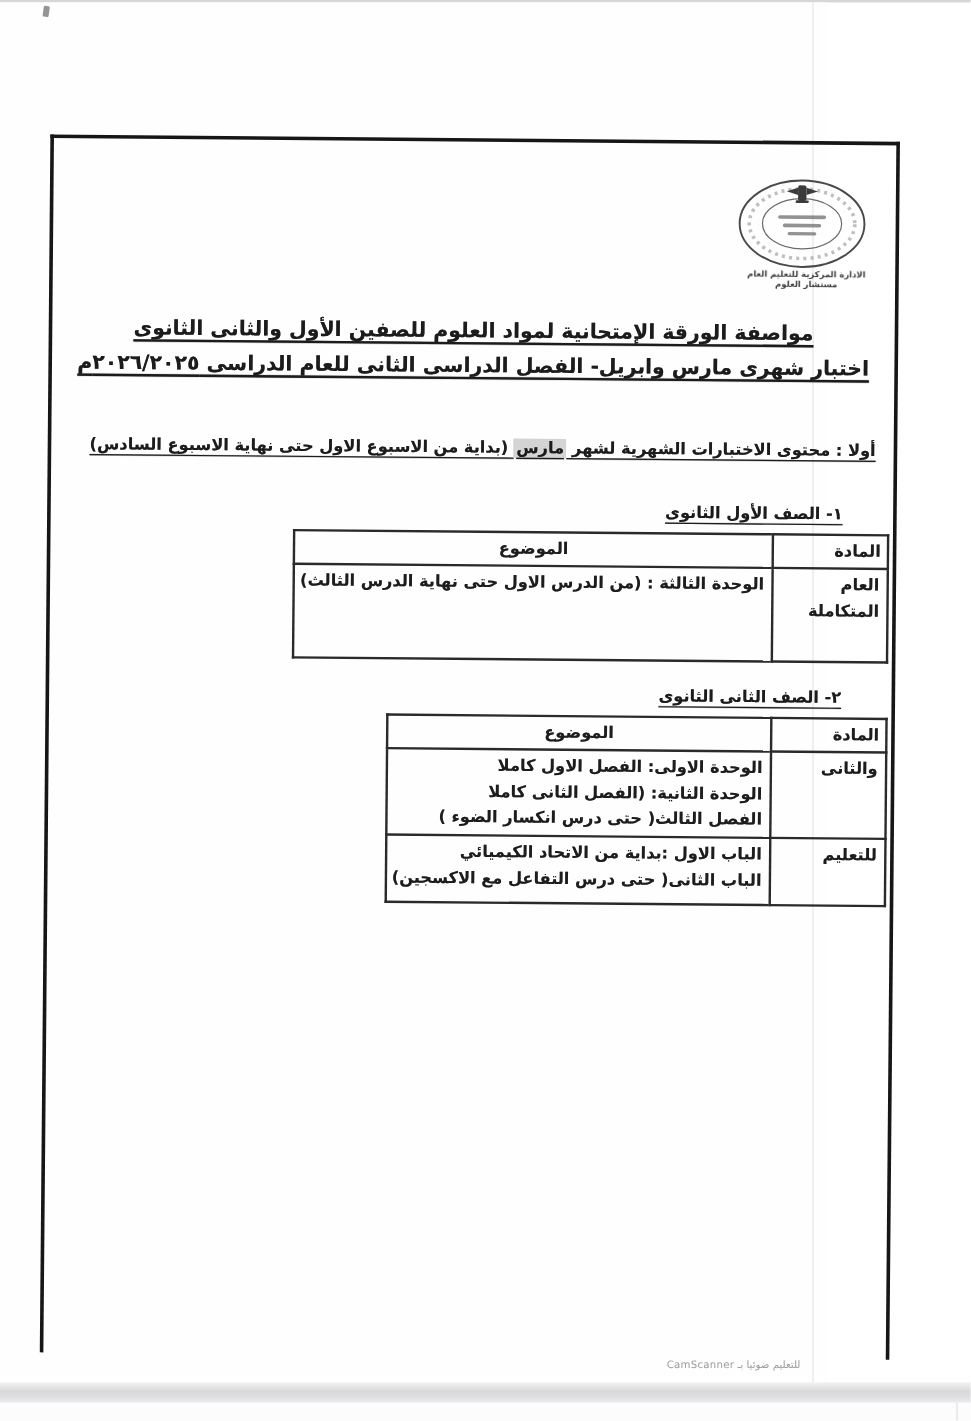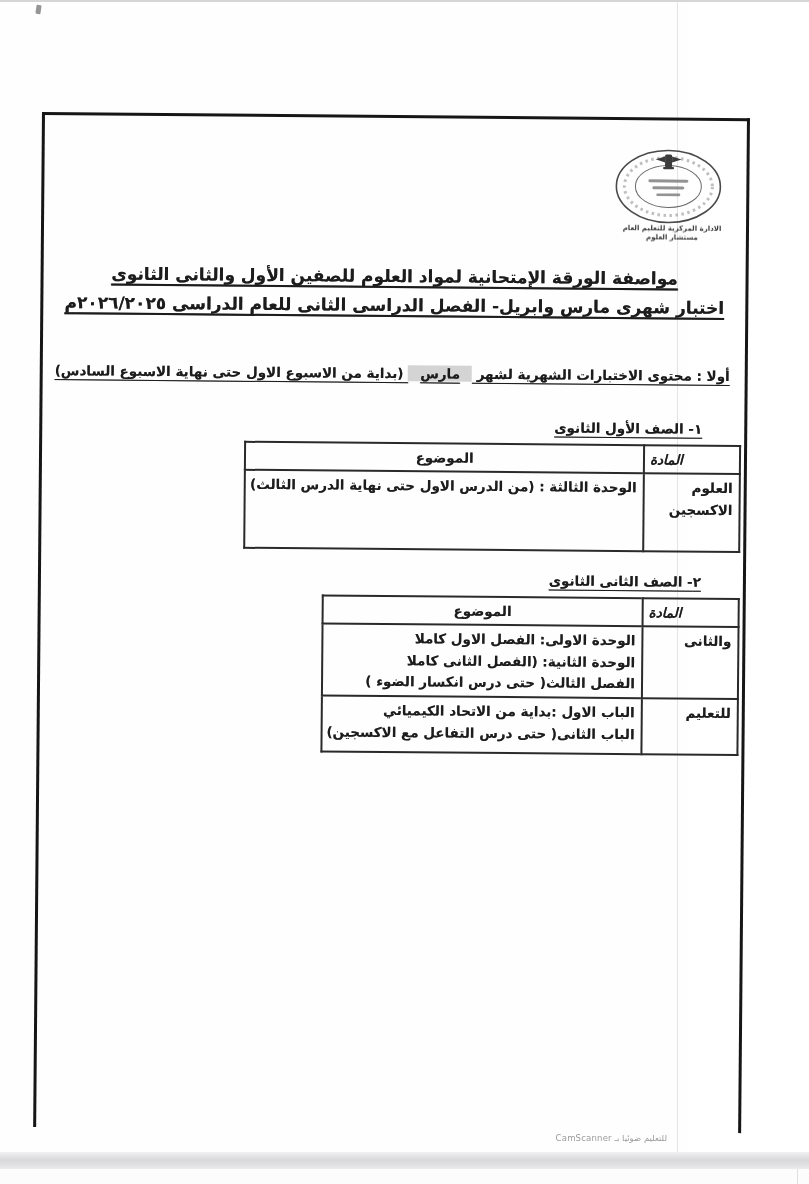--- a/index.html
+++ b/index.html
@@ -36,21 +36,21 @@
     text-decoration:underline;text-underline-offset:4px;text-decoration-thickness:1.5px;
     text-shadow:0 0 .4px rgba(0,0,0,.55);white-space:nowrap;
   }
   
   .intro-line{
     position:absolute;top:247px;right:15px;left:8px;text-align:right;
     font-size:13.5px;font-weight:bold;
     text-decoration:underline;text-underline-offset:4px;
     text-shadow:0 0 .4px rgba(0,0,0,.5);white-space:nowrap;
   }
-  .hl{background:#d4d4d4;padding:0 12px;}
+  .hl{background:#d4d4d4;padding:0 2px;}
   
   .section-heading{
     position:absolute;right:42px;font-size:13.5px;font-weight:bold;
     text-decoration:underline;text-underline-offset:4px;
     text-shadow:0 0 .4px rgba(0,0,0,.5);white-space:nowrap;
   }
   .sec1{top:300px;}
   .sec2{top:453px;}
   
   .spec-table{
@@ -58,21 +58,21 @@
     direction:rtl;font-weight:bold;color:#1d1d1d;
   }
   .tbl1{top:324px;}
   .tbl2{top:477px;}
   .spec-table td,.spec-table th{
     border:2px solid #2a2a2a;font-size:13.5px;
     text-shadow:0 0 .3px rgba(0,0,0,.45);
   }
   .col-subject{width:96px;}
   .spec-table th{height:24px;padding:1px 5px;}
-  .th-subject{text-align:left;font-size:13px;font-style:italic;}
+  .th-subject{text-align:right;font-size:13px;}
   .th-topic{text-align:center;font-size:14.5px;}
   .spec-table td{vertical-align:top;padding:3px 6px 0 4px;text-align:right;line-height:1.6;}
   .row-h78{height:78px;}
   .row-h72{height:72px;}
   .row-h56{height:56px;}
   .topic-line{white-space:nowrap;}
   
   .scanner-note{
     position:absolute;top:1131px;right:22px;direction:rtl;
     font-size:8.5px;color:#9b9b9b;letter-spacing:.2px;
@@ -136,21 +136,21 @@
       <colgroup>
           <col class="col-subject">
           <col>
         </colgroup>
       <tbody>
           <tr>
         <th class="th-subject">المادة</th>
         <th class="th-topic">الموضوع</th>
       </tr>
       <tr class="row-h78">
-        <td>العلوم الاكسجين</td>
+        <td>العام المتكاملة</td>
         <td>
           <div class="topic-line">الوحدة الثالثة : (من الدرس الاول حتى نهاية الدرس الثالث)</div>
         </td>
       </tr>
     </tbody>
       </table>
 
     <div class="section-heading sec2">٢- الصف الثانى الثانوى</div>
 
     <table class="spec-table tbl2">

